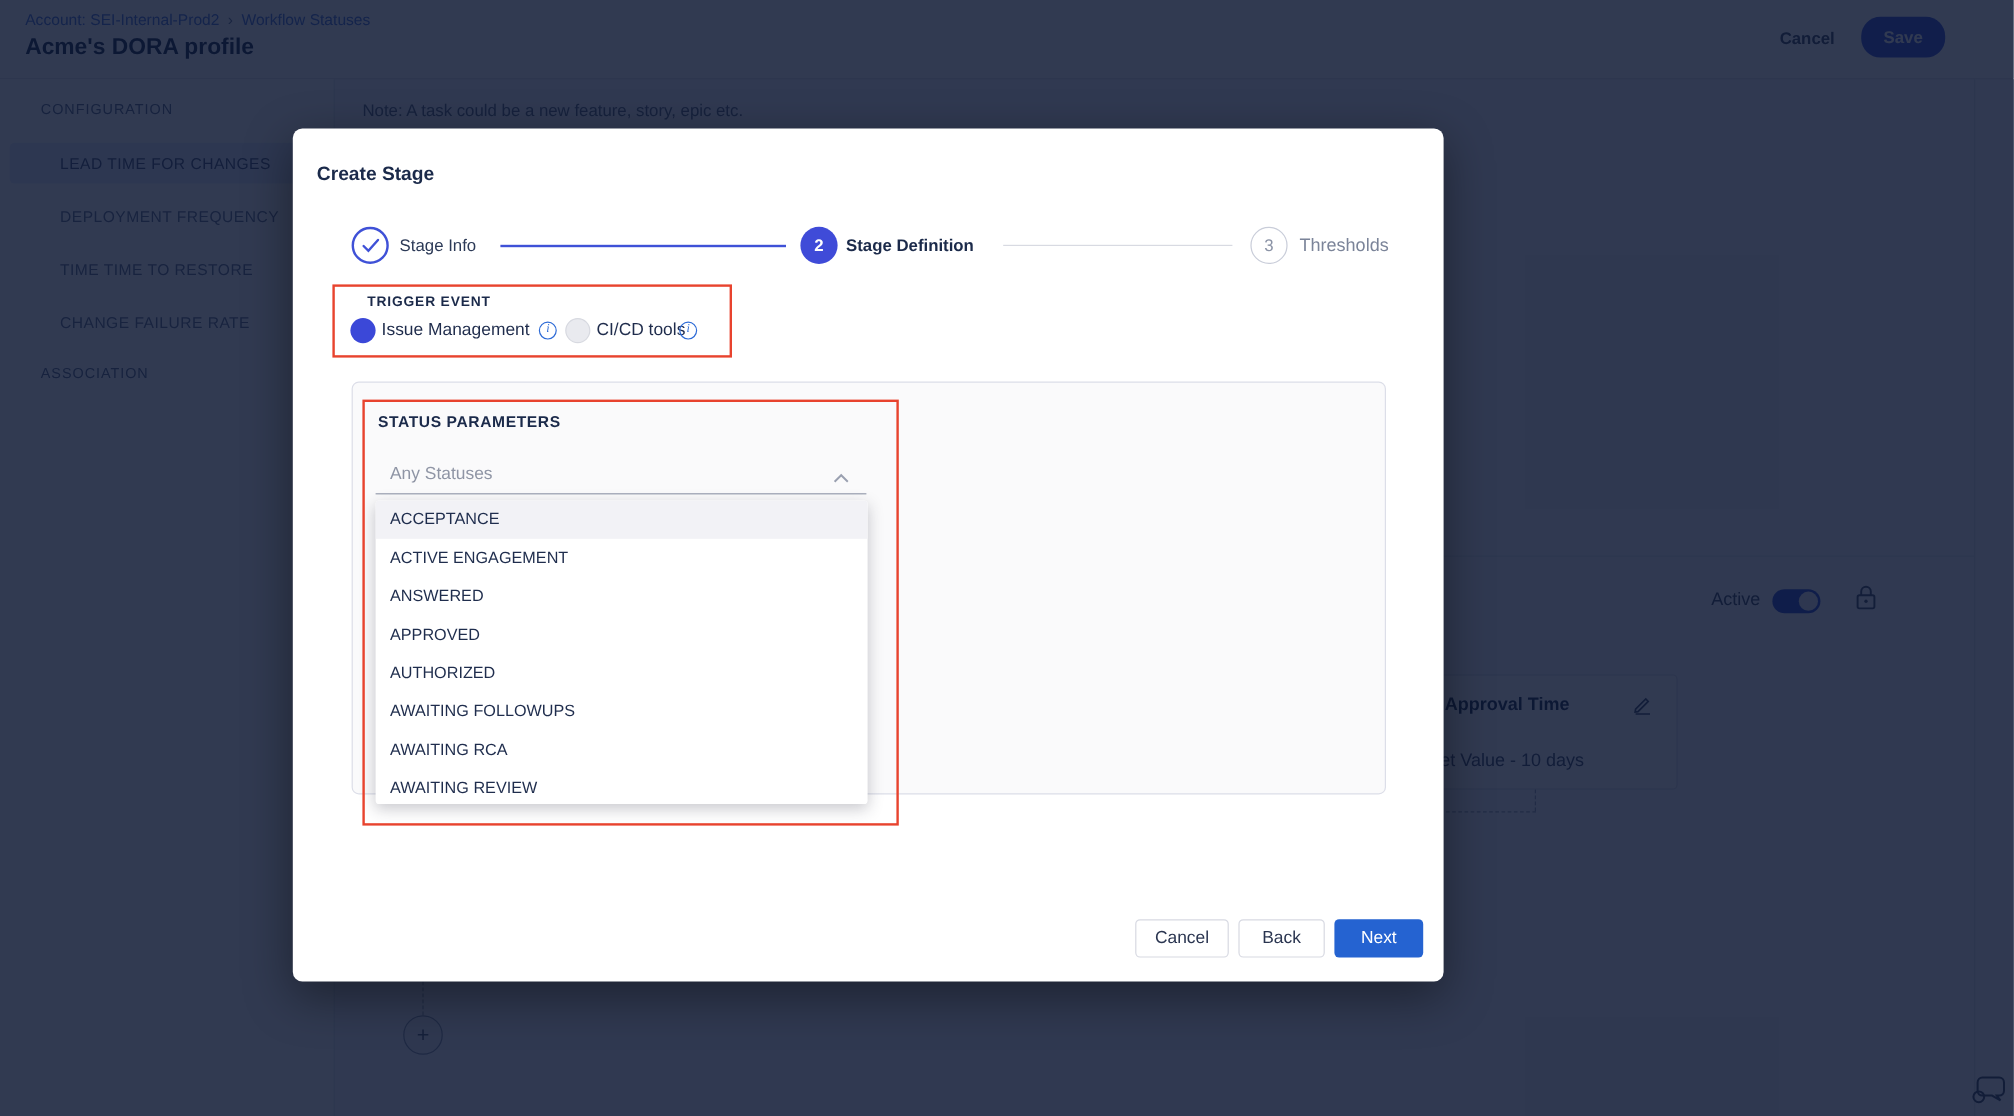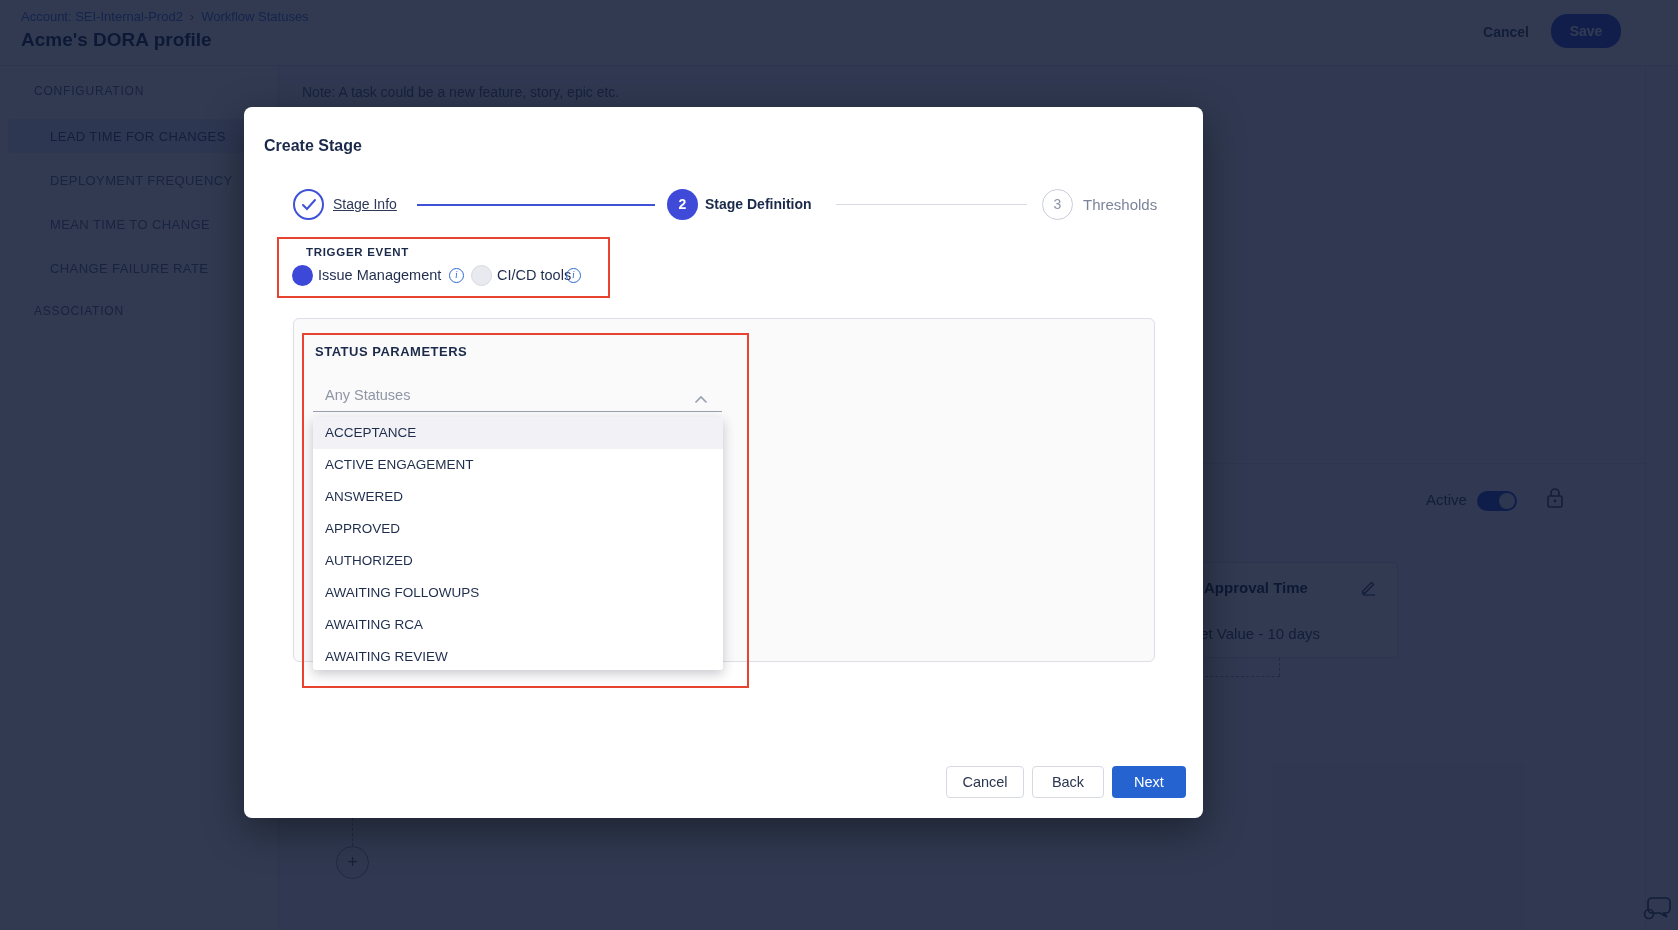--- a/index.html
+++ b/index.html
@@ -46,21 +46,21 @@
   
   #modal { position:absolute; left:244px; top:107px; width:959px; height:711px; background:#ffffff; border-radius:8px; box-shadow:0 12px 40px rgba(0,0,0,0.4); z-index:20; }
   #modal-title { position:absolute; left:20px; top:30px; font-size:16px; font-weight:bold; color:#1b2a4a; }
 
   
   .step-circle { position:absolute; width:31px; height:31px; border-radius:50%; text-align:center; font-size:14px; }
   #step1-circle { left:49px; top:82px; border:2px solid #3f51d7; background:#ffffff; }
   #step2-circle { left:423px; top:82px; background:#3f4bd8; color:#ffffff; line-height:31px; font-weight:bold; }
   #step3-circle { left:798px; top:82px; border:1.5px solid #c9cdd9; background:#ffffff; color:#8b93a6; line-height:29px; }
   .step-label { position:absolute; top:89px; font-size:14px; }
-  #step1-label { left:89px; color:#2c3a57;text-decoration:underline; }
+  #step1-label { left:89px; color:#2c3a57; }
   #step2-label { left:461px; color:#1b2a4a; font-weight:bold; }
   #step3-label { left:839px; color:#7b8499; font-size:15px; }
   #step-line1 { position:absolute; left:173px; top:97px; width:238px; height:0; border-top:2px solid #3f51d7; }
   #step-line2 { position:absolute; left:592px; top:97px; width:191px; height:0; border-top:1px solid #d8dae2; }
 
   
   #trigger-heading { position:absolute; left:62px; top:139px; font-size:11.5px; font-weight:bold; letter-spacing:0.7px; color:#1b2a4a; }
   .radio-dot { position:absolute; top:158px; width:21px; height:21px; border-radius:50%; cursor:pointer; }
   #radio1 { left:48px; background:#3b48d8; }
   #radio2 { left:227px; background:#e9eaef; border:1px solid #d7d9e0; }
@@ -105,21 +105,21 @@
     <div id="bg-title">Acme's DORA profile</div>
     <button id="hdr-cancel">Cancel</button>
     <button id="hdr-save">Save</button>
   </div>
 
   <div id="sidebar">
     <div class="side-header" style="top:18px;">CONFIGURATION</div>
     <div id="side-selected-band"></div>
     <div class="side-item" style="top:63px; color:#44537a;">LEAD TIME FOR CHANGES</div>
     <div class="side-item" style="top:107px;">DEPLOYMENT FREQUENCY</div>
-    <div class="side-item" style="top:151px;">MEAN TIME TO CHANGE</div>
+    <div class="side-item" style="top:151px;">TIME TIME TO RESTORE</div>
     <div class="side-item" style="top:195px;">CHANGE FAILURE RATE</div>
     <div class="side-header" style="top:238px;">ASSOCIATION</div>
   </div>
 
   <div id="bg-note">Note: A task could be a new feature, story, epic etc.</div>
   <div id="content-divider"></div>
   <div id="content-right-border"></div>
 
   <div id="bg-active-label">Active</div>
   <div id="bg-toggle">

